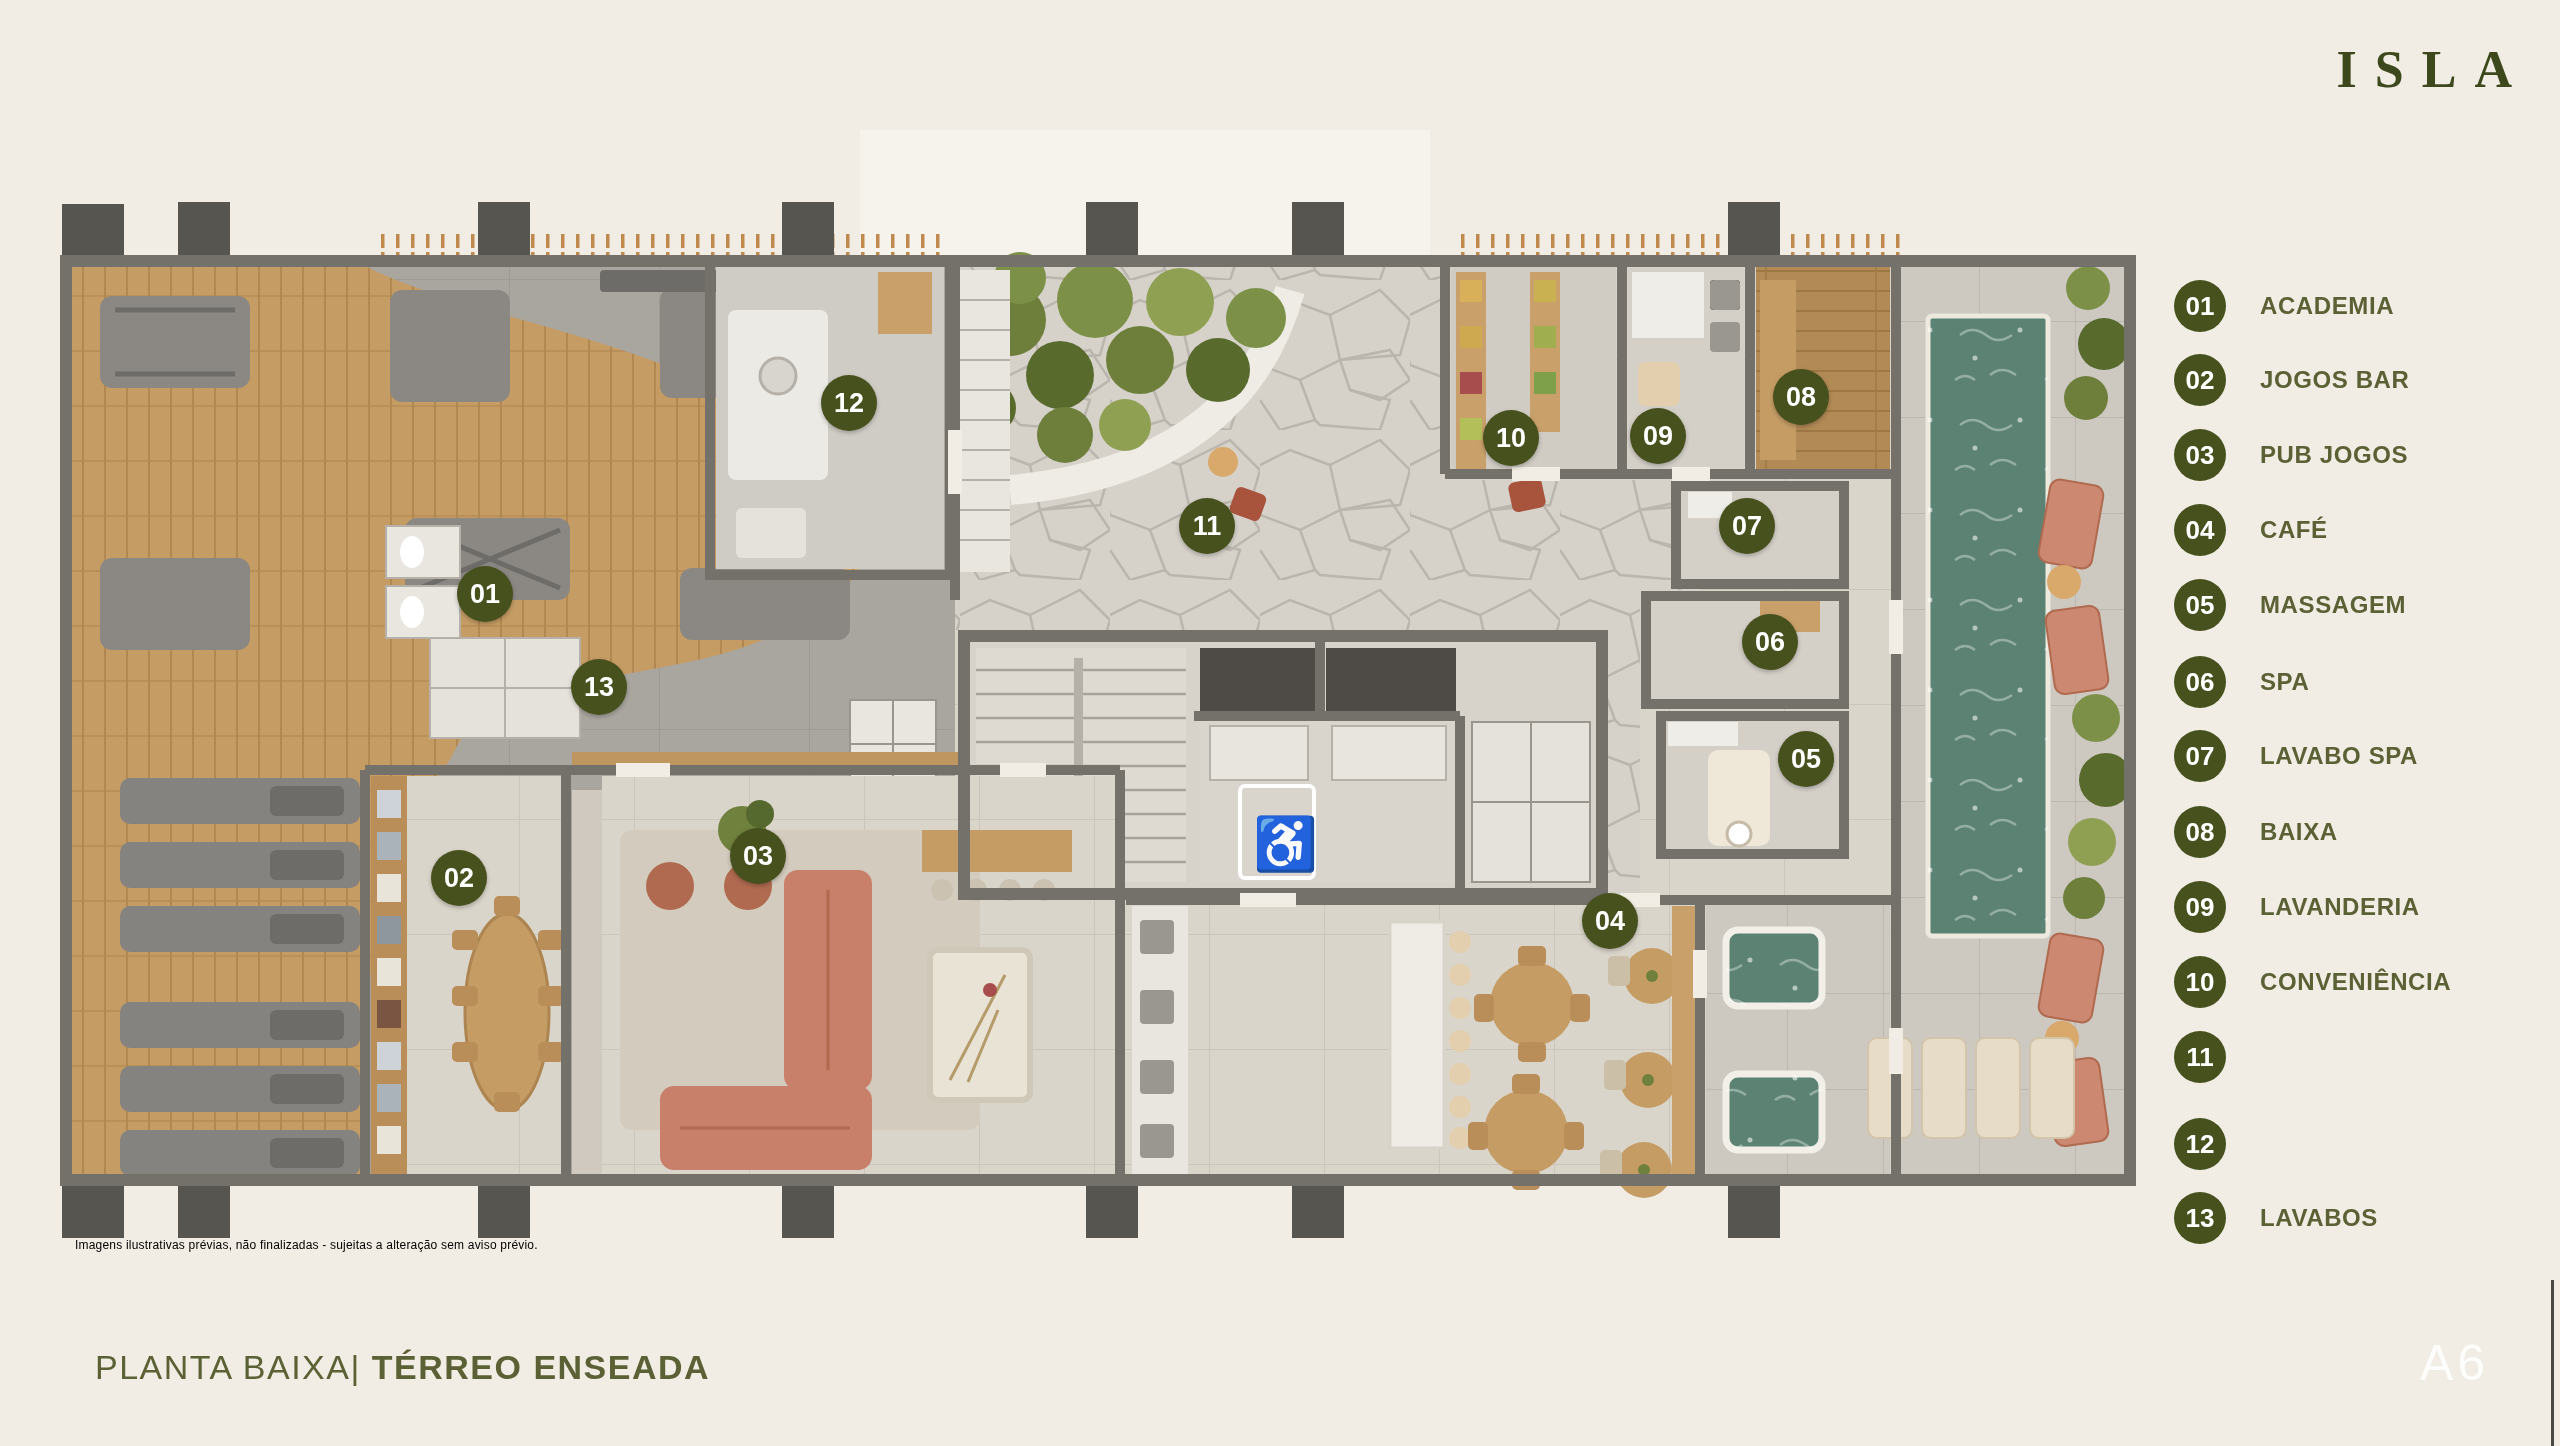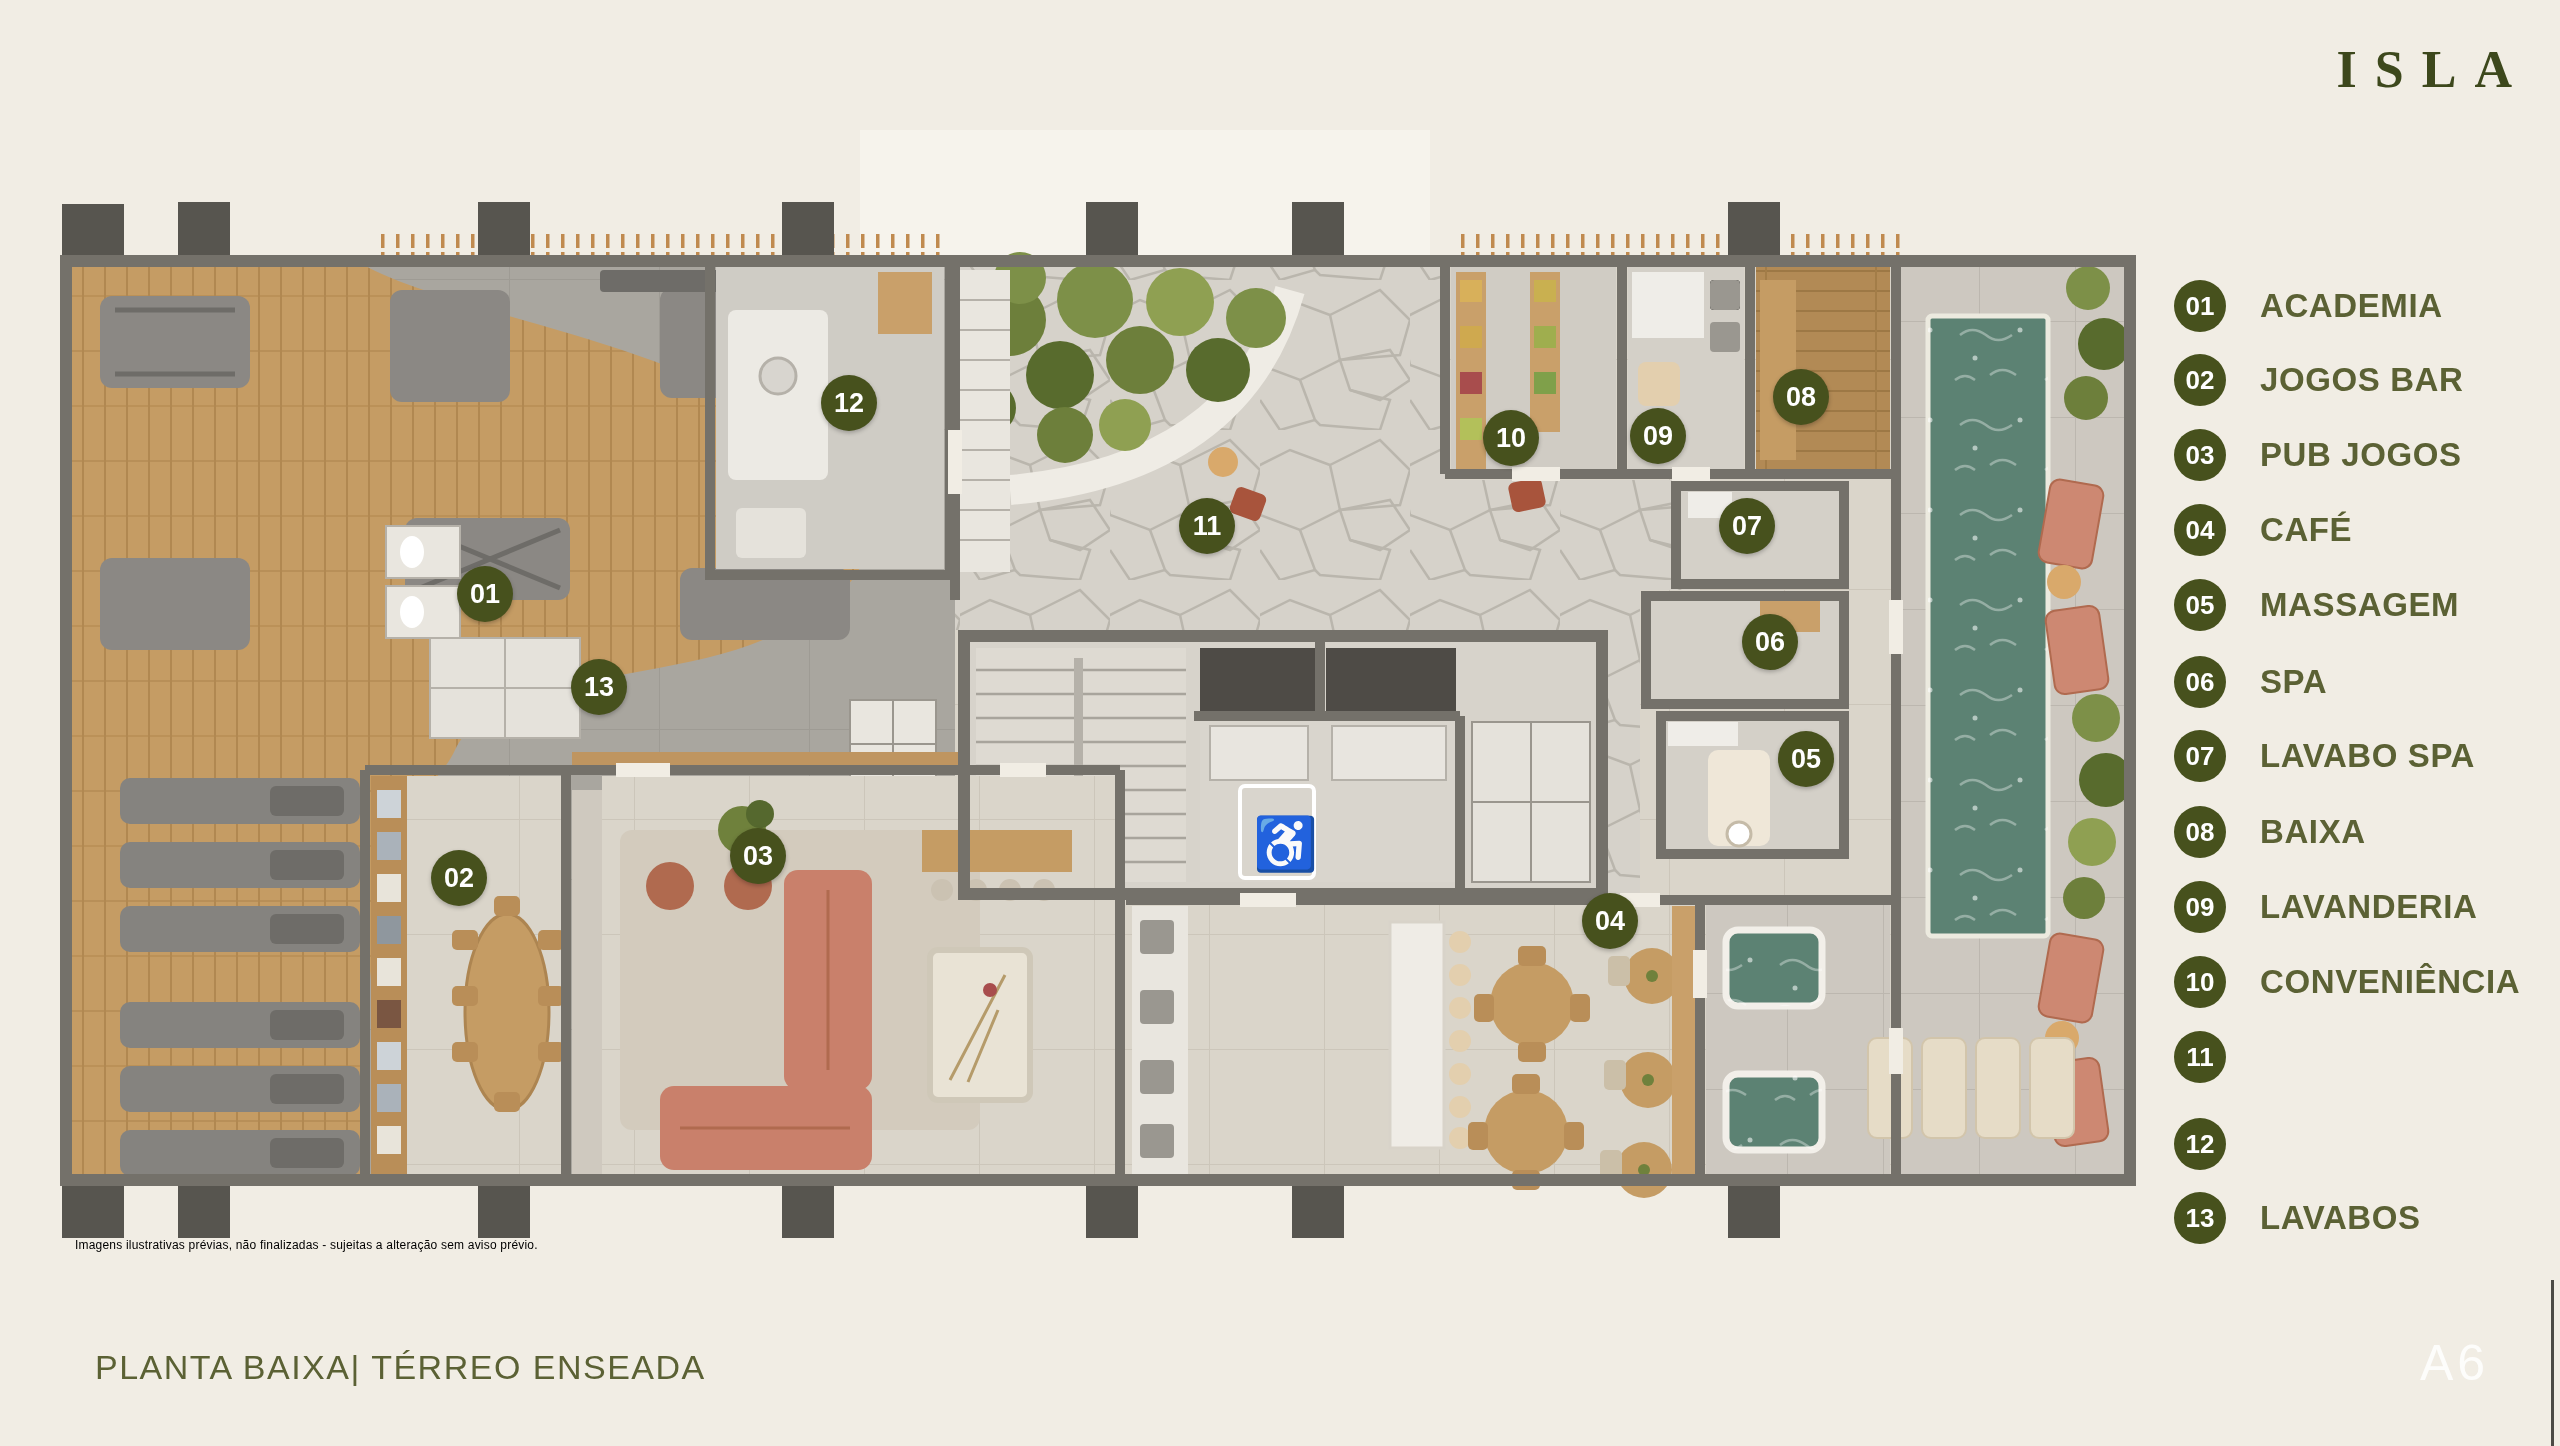--- a/index.html
+++ b/index.html
@@ -24,27 +24,27 @@
   }
   
   .legend-row{position:absolute;left:2174px;height:56px;display:flex;align-items:center;}
   .legend-num{
     width:52px;height:52px;border-radius:50%;background:#47511d;color:#fff;
     font-weight:bold;font-size:26px;display:flex;align-items:center;justify-content:center;
     flex:0 0 52px;
   }
   .legend-label{
     margin-left:34px;max-width:300px;color:#5b6134;font-weight:bold;
-    font-size:33px;letter-spacing:.6px;line-height:1.18;
+    font-size:24px;letter-spacing:.6px;line-height:1.18;
   }
   
   .footnote{position:absolute;left:75px;top:1238px;font-size:12px;color:#000000;letter-spacing:.2px;}
   .sheet-title{position:absolute;left:95px;top:1348px;font-size:34px;color:#5b6134;letter-spacing:1.5px;}
   .sheet-title .t-reg{font-weight:400;}
-  .sheet-title .t-bold{font-weight:400;}
+  .sheet-title .t-bold{font-weight:700;}
   .sheet-code{
     position:absolute;left:2420px;top:1334px;font-size:50px;font-weight:300;
     color:rgba(255,255,255,.85);letter-spacing:4px;
   }
   .edge-line{position:absolute;left:2551px;top:1280px;width:3px;height:166px;background:#4c4a45;}
 </style>
 </head>
 <body>
 
 <div class="canvas">

